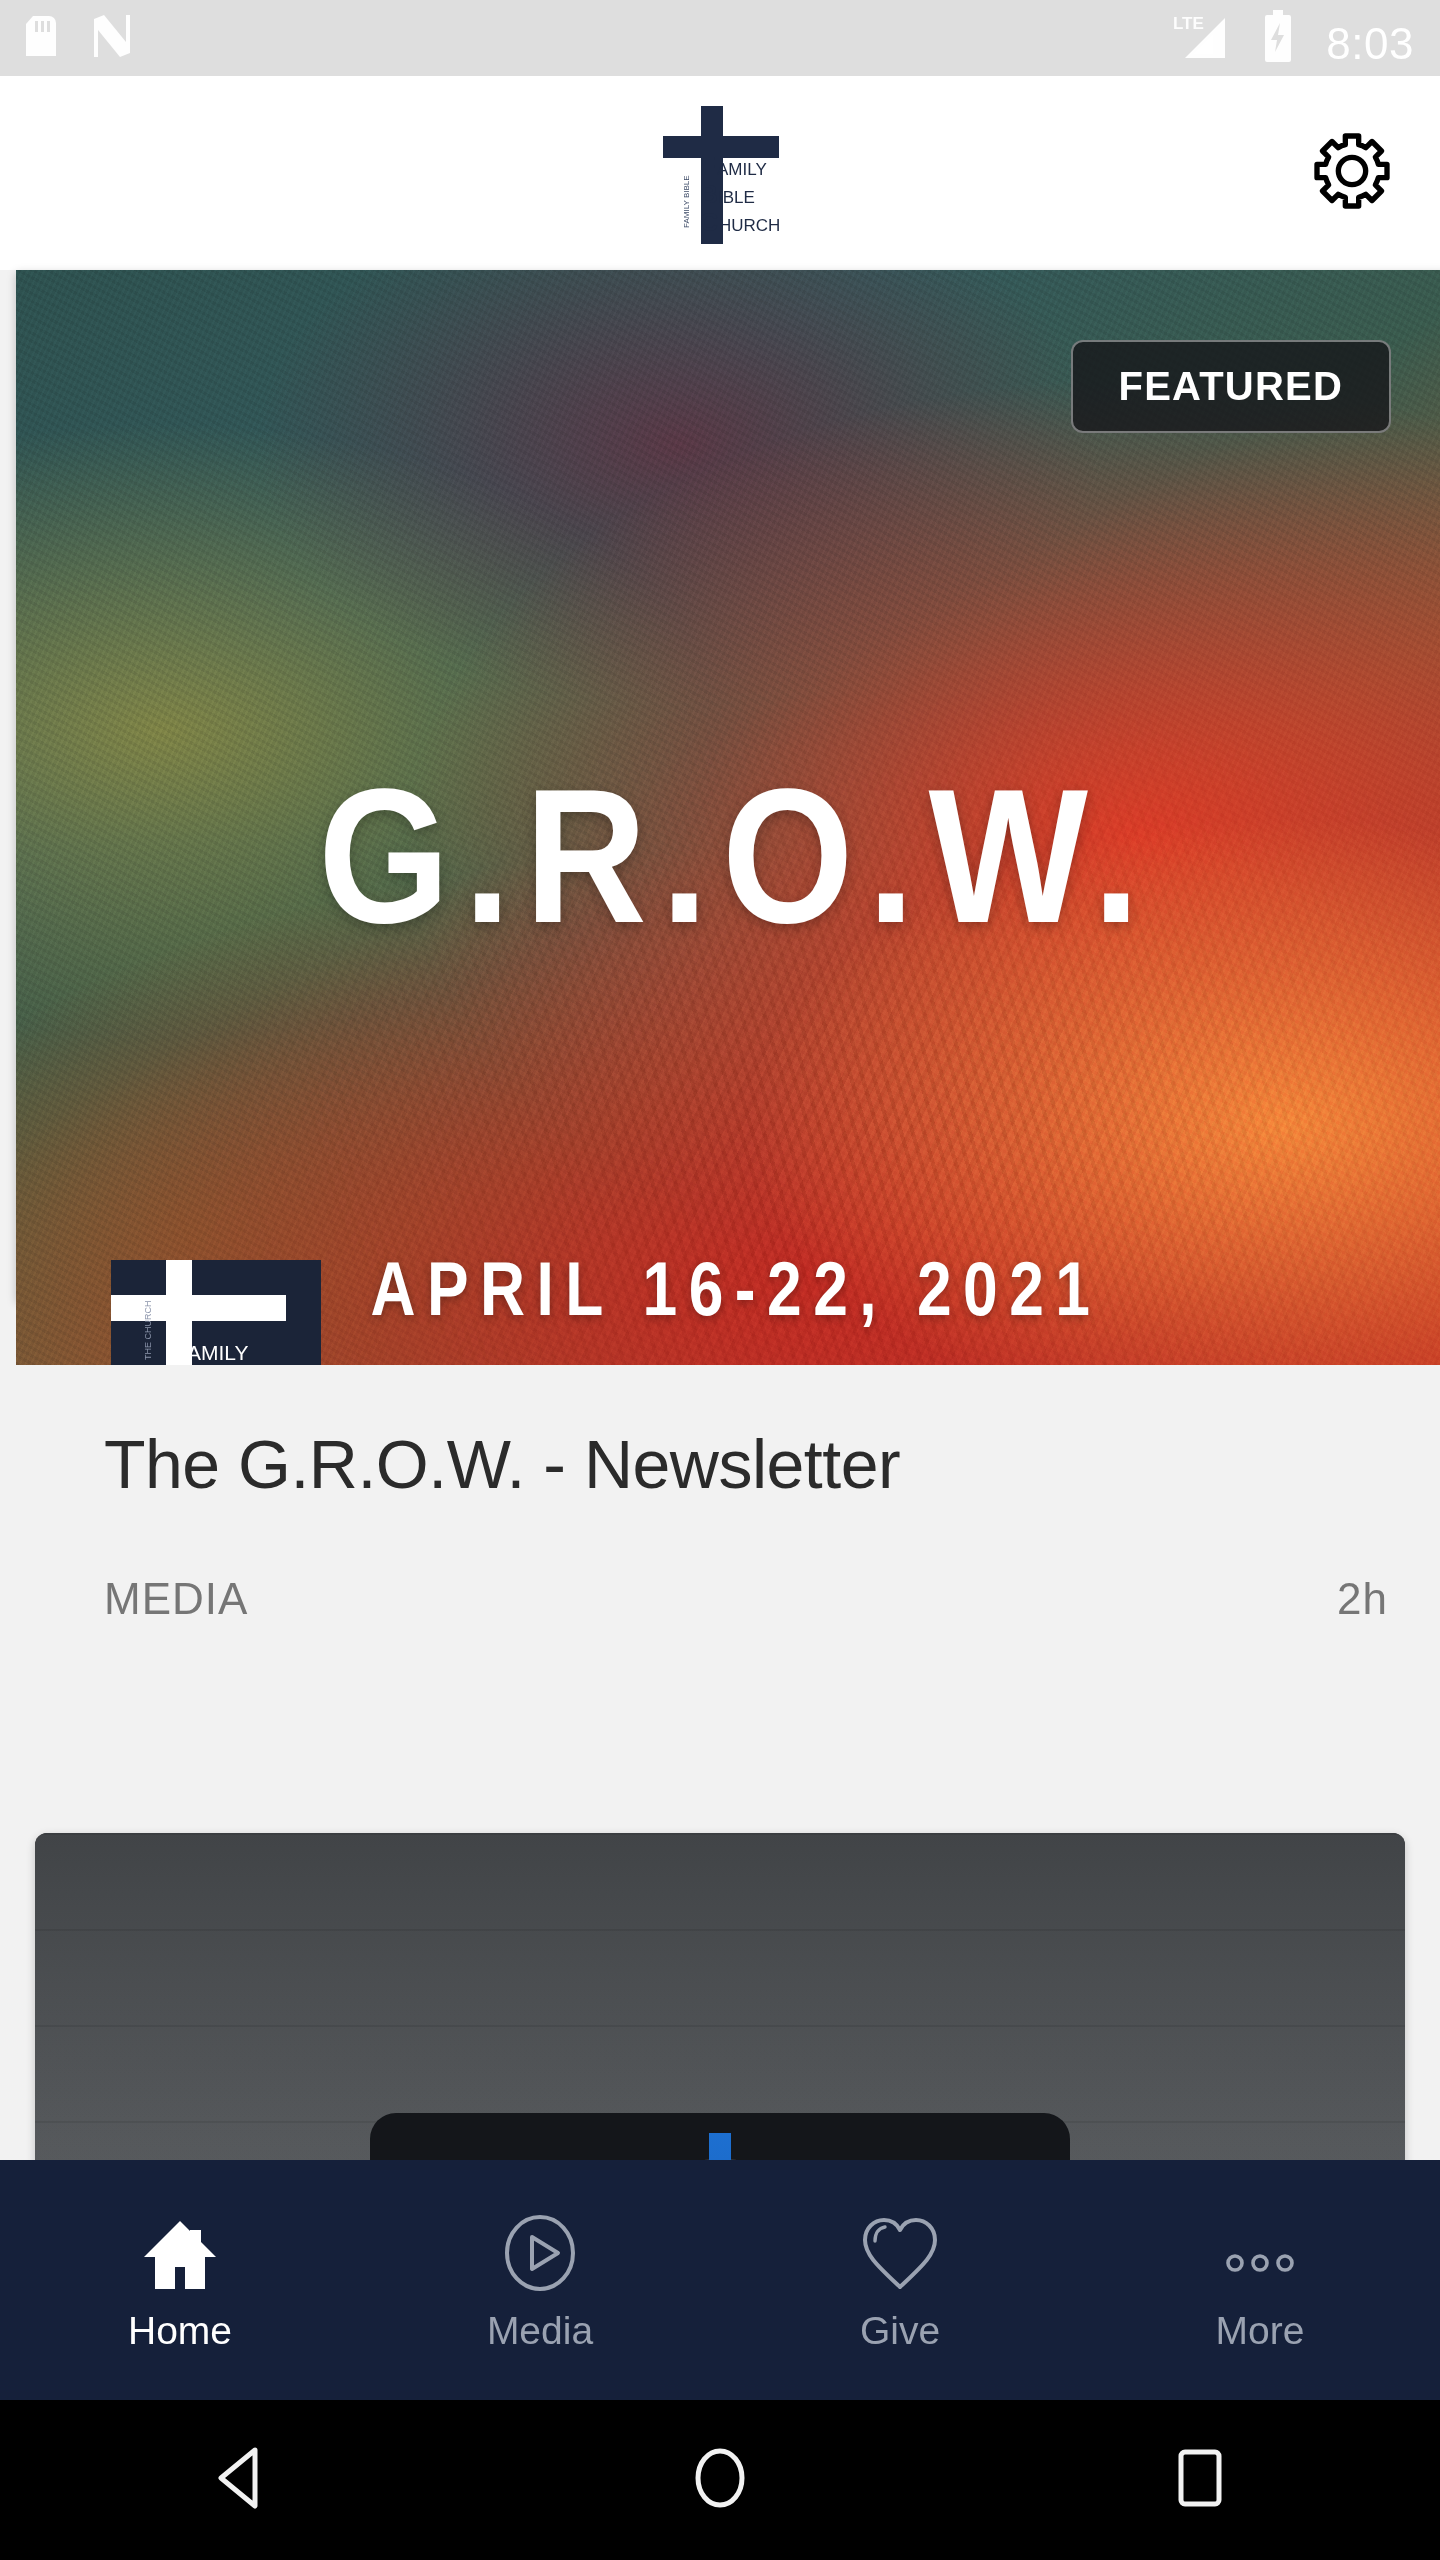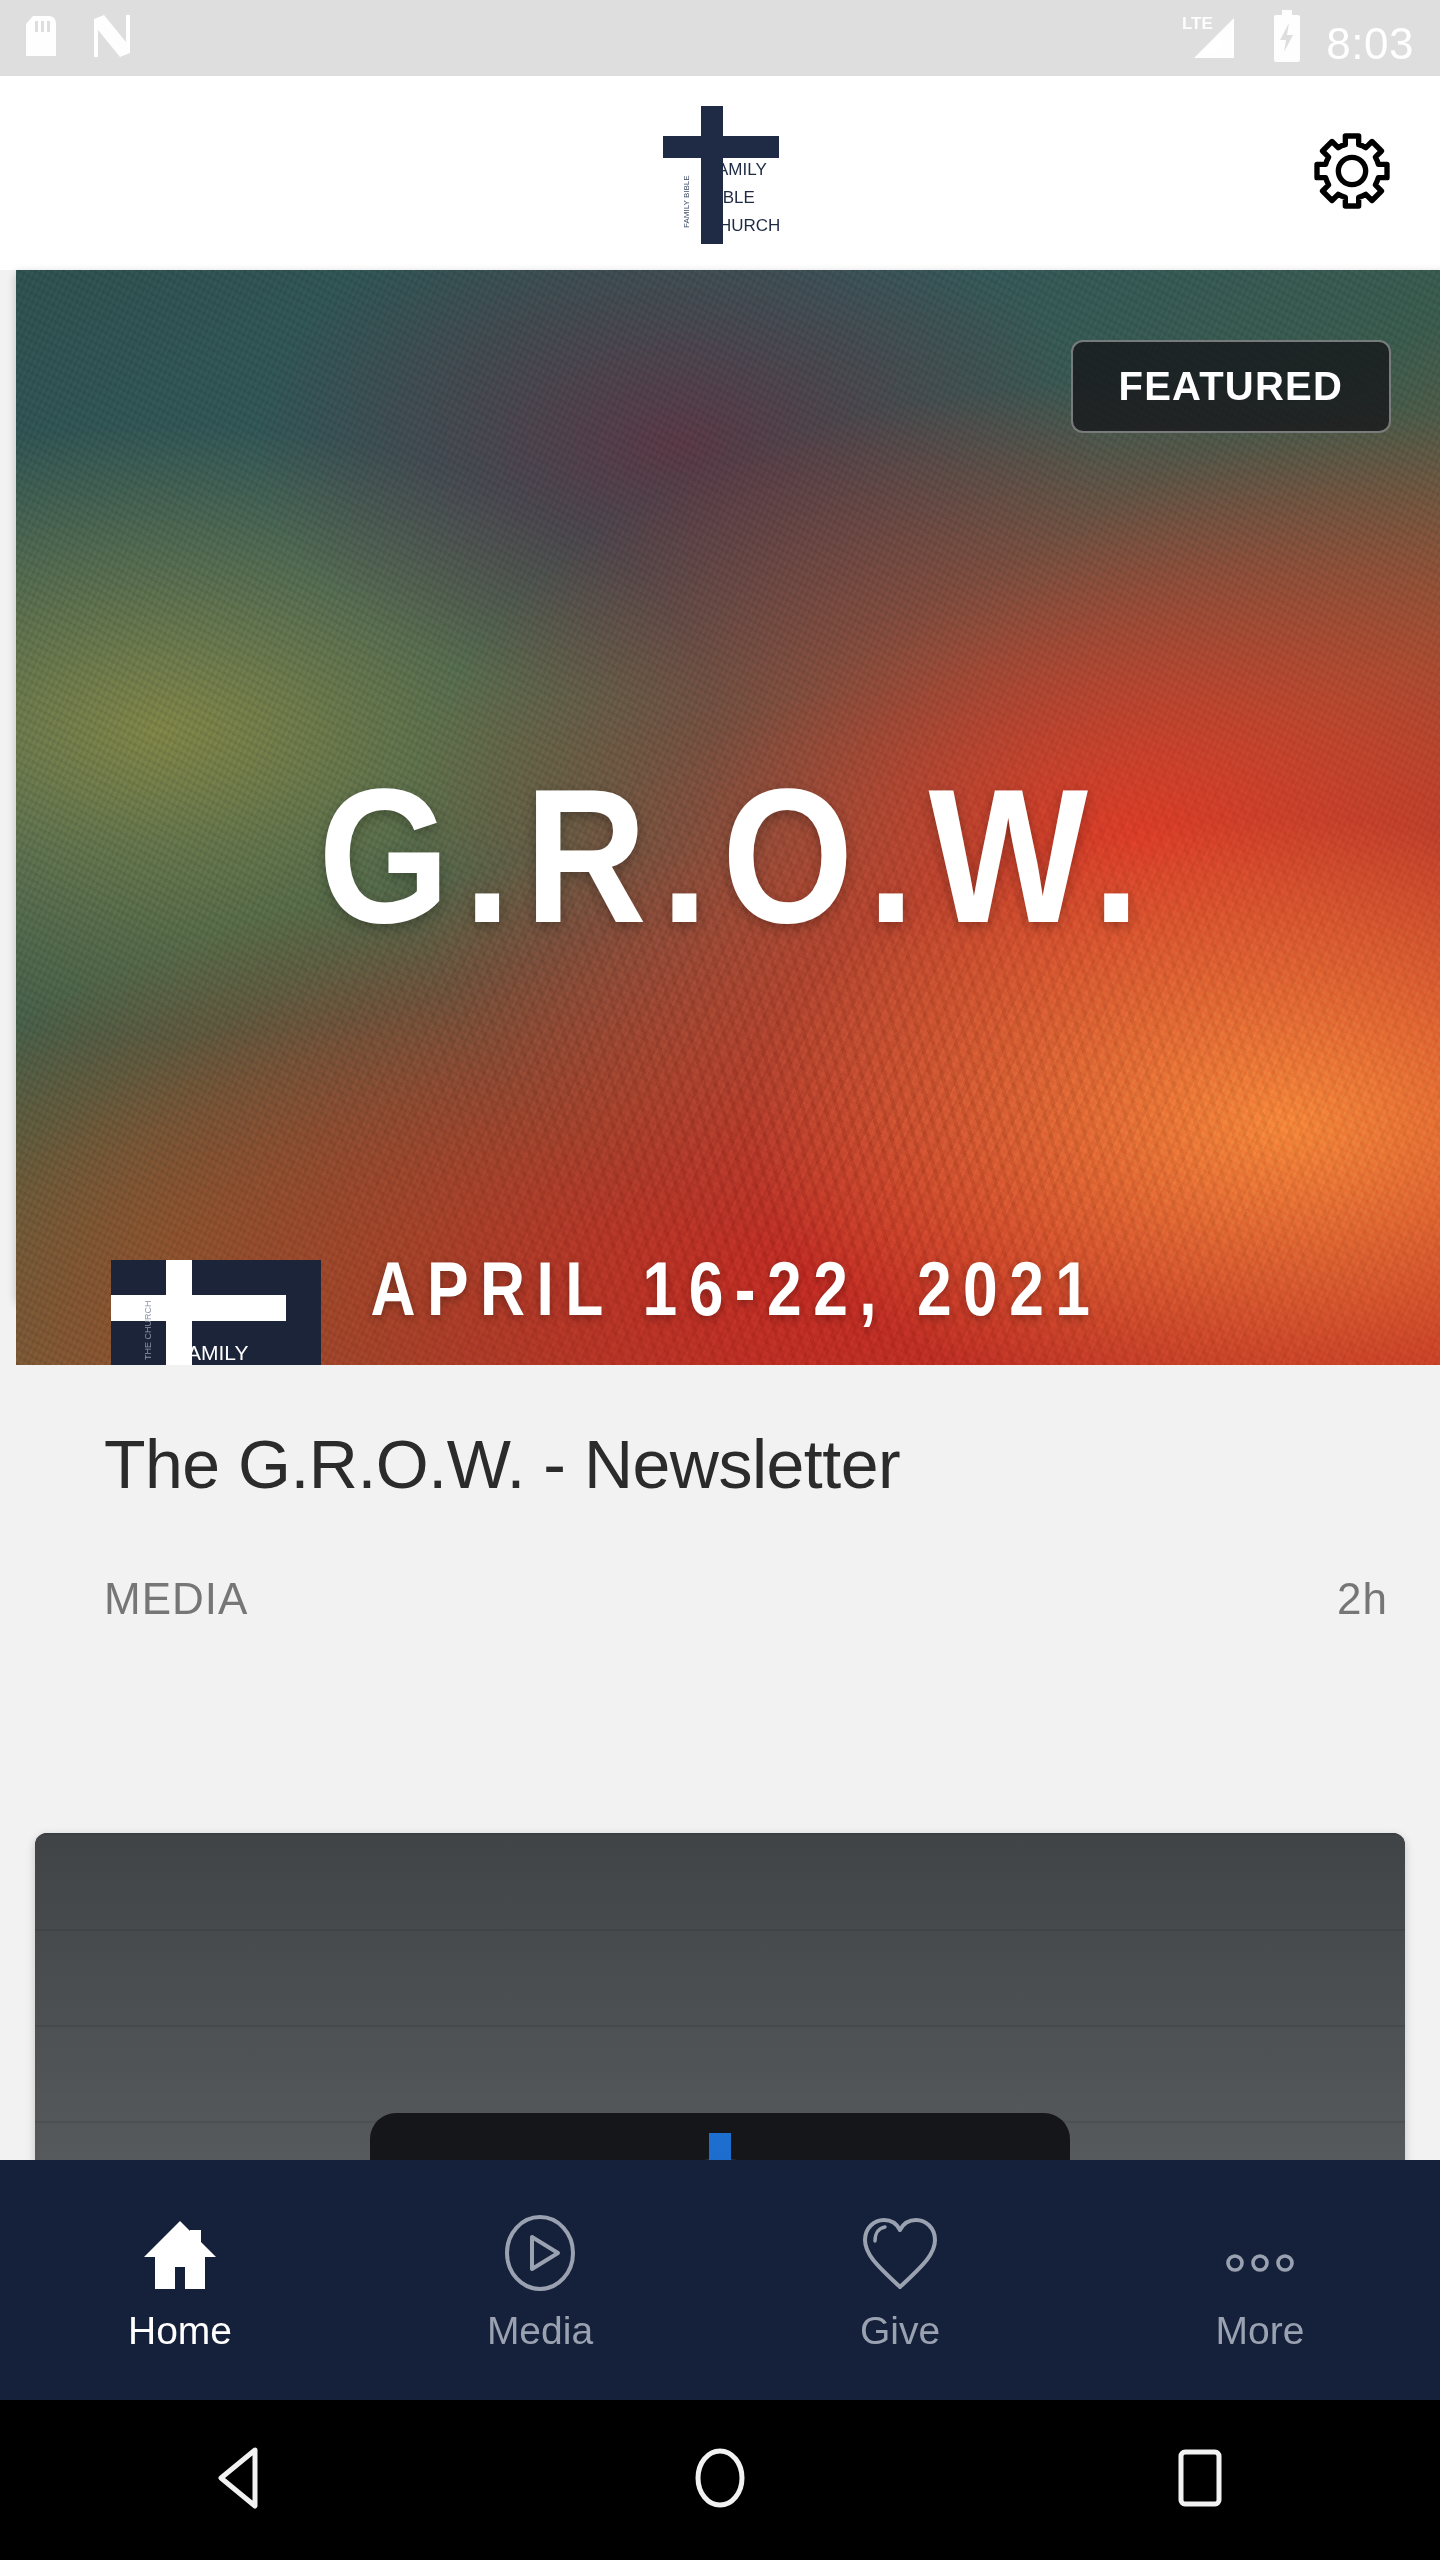--- a/index.html
+++ b/index.html
@@ -11,21 +11,21 @@
   }
   #screen { position:relative; width:1440px; height:2560px; background:#f2f2f2; }
 
   
   .statusbar{
     position:absolute; top:0; left:0; width:1440px; height:76px;
     background:#dedede; display:flex; align-items:center; padding:0 26px;
   }
   .sb-left{ display:flex; align-items:center; gap:34px; }
   .sb-right{ margin-left:auto; display:flex; align-items:flex-end; gap:22px; }
-  .sb-time{ color:#fff; font-size:44px; letter-spacing:.5px; font-weight:400; line-height:1; }
+  .sb-time{ color:#fff; font-size:44px; letter-spacing:.5px; font-weight:400; line-height:1;margin-left:9px; }
 
   
   .appbar{
     position:absolute; top:76px; left:0; width:1440px; height:194px;
     background:#fff; display:flex; align-items:center; justify-content:center;
   }
   .logo-wrap{ position:relative; width:150px; height:150px; display:flex; align-items:center; justify-content:center;}
   .gear-btn{
     position:absolute; right:40px; top:50%; transform:translateY(-50%);
     width:96px; height:96px; display:flex; align-items:center; justify-content:center;

